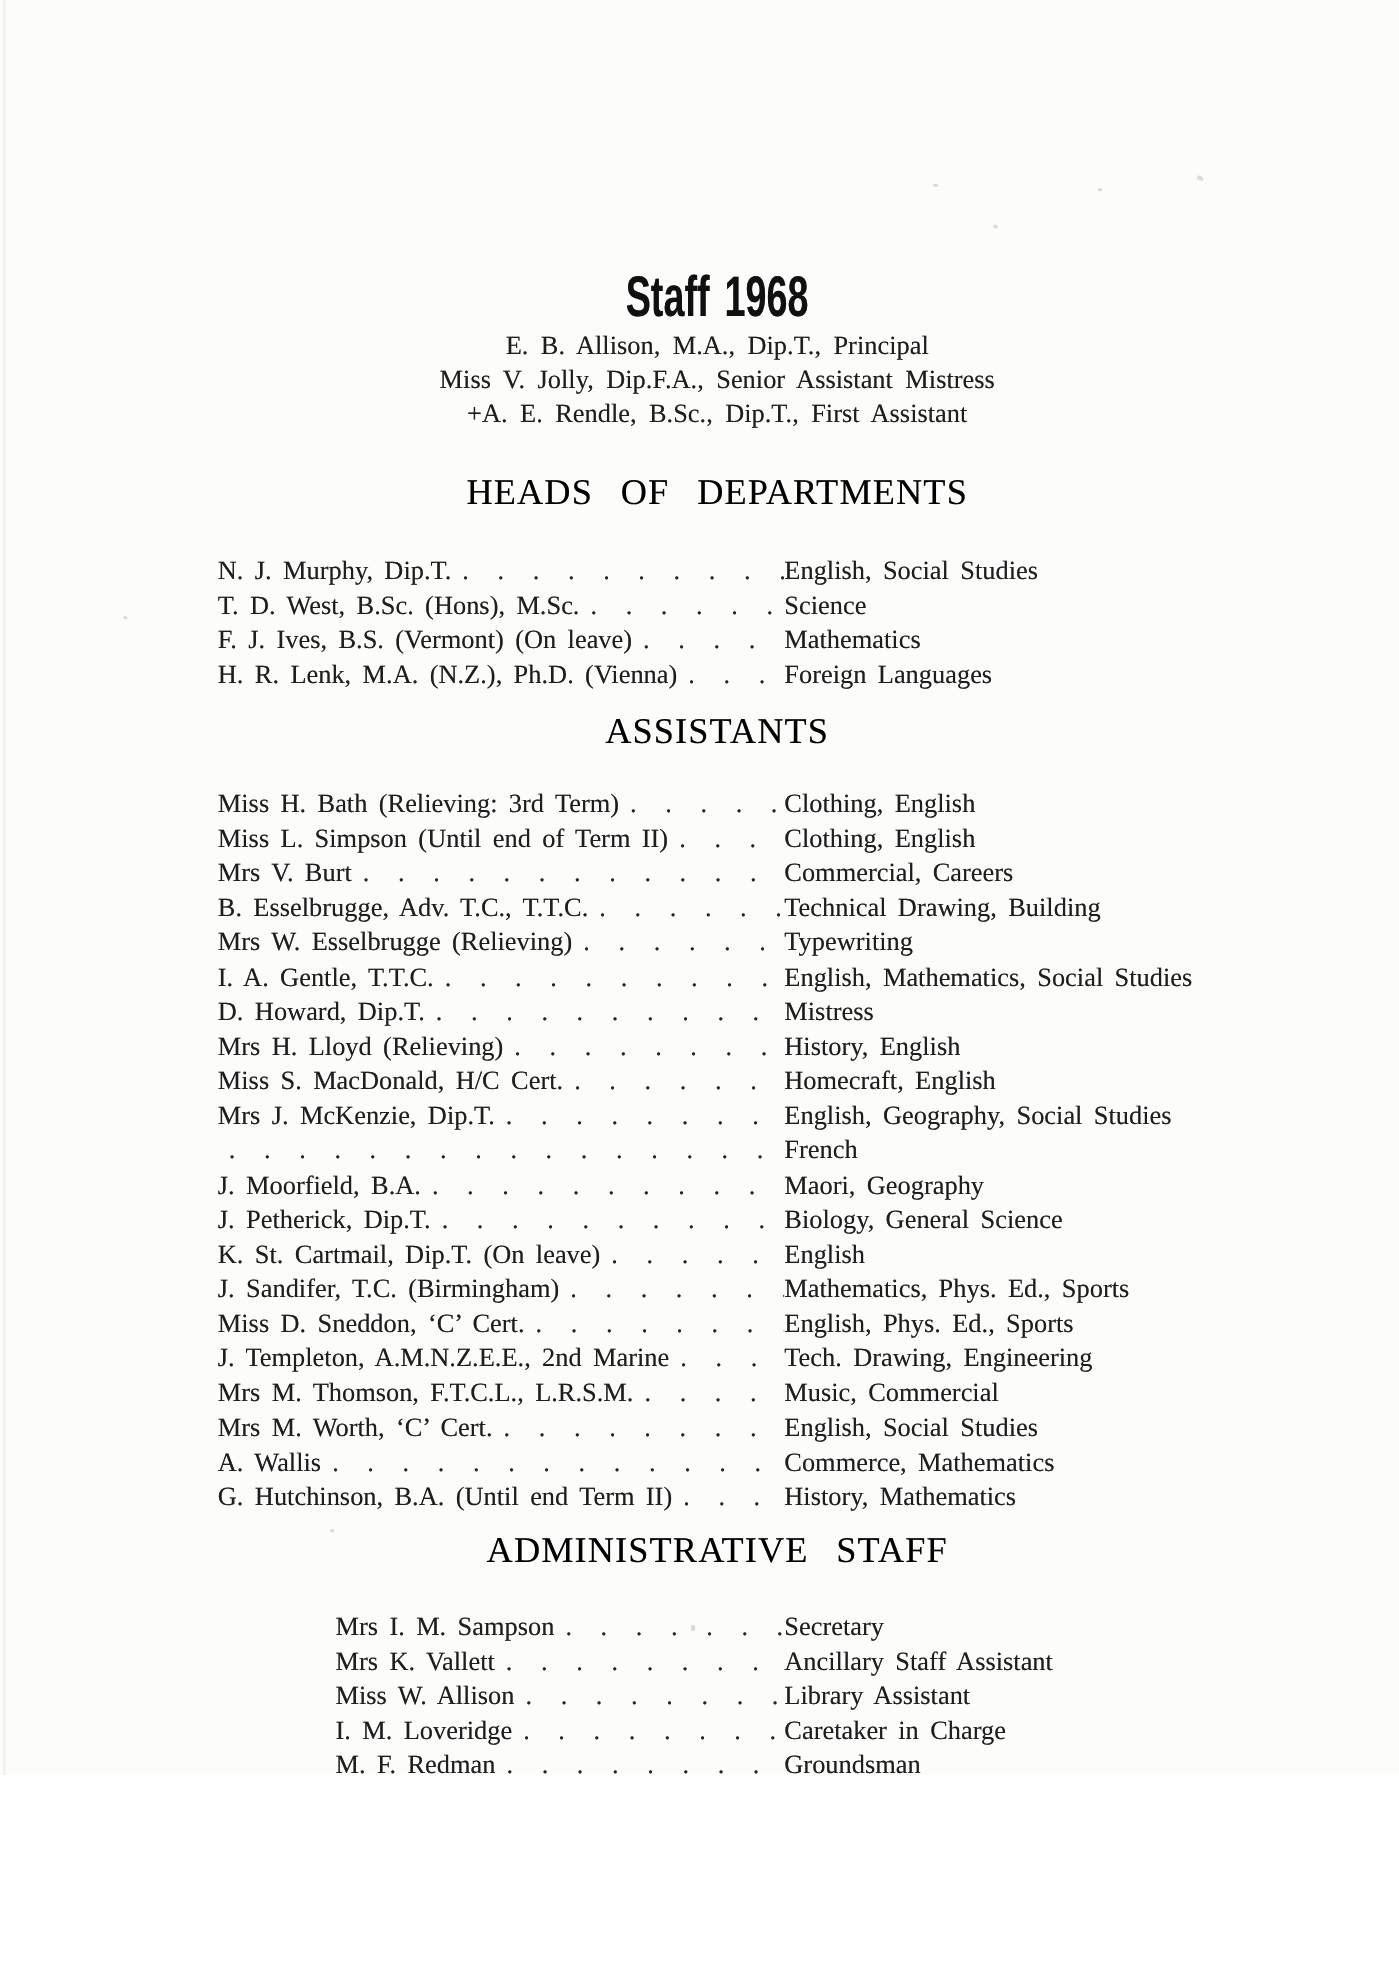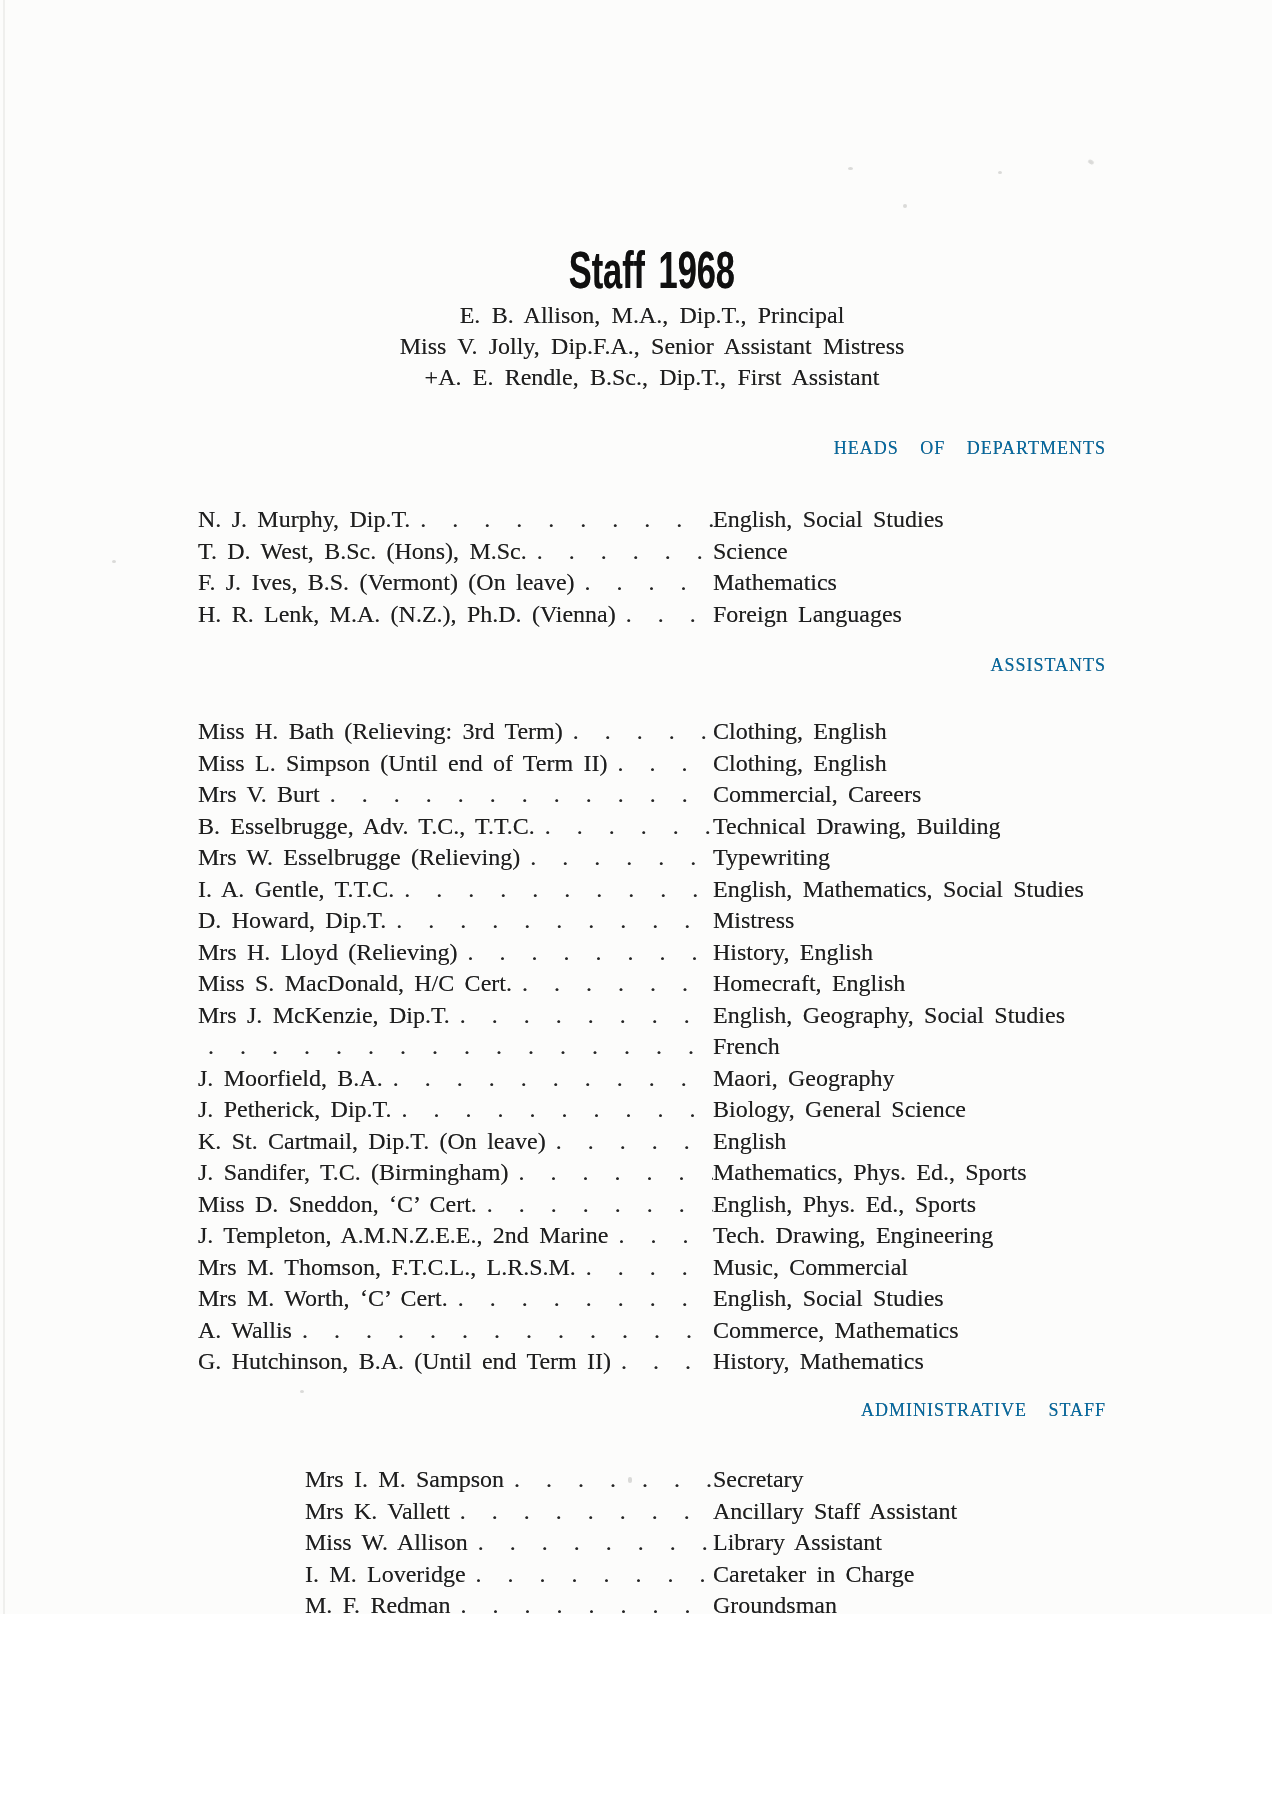--- a/index.html
+++ b/index.html
@@ -24,23 +24,23 @@
     text-shadow:0 0 .6px rgba(16,16,16,.6);
   }
 
   .leadership{
     position:absolute;top:300px;width:100%;
     text-align:center;font-size:24px;line-height:31px;
     word-spacing:.22em;
   }
 
   .heading{
-    position:absolute;width:100%;margin:0;text-align:right;
-    font-size:18px;line-height:28px;font-weight:normal;
-    letter-spacing:1px;word-spacing:16px;color:#0369a1;
+    position:absolute;width:100%;margin:0;text-align:center;
+    font-size:33px;line-height:28px;font-weight:normal;
+    letter-spacing:1px;word-spacing:16px;color:#000000;
   }
   .heading-heads{top:434px;}
   .heading-assistants{top:651px;}
   .heading-admin{top:1396px;}
 
   .list{position:absolute;left:0;right:0;font-size:24px;line-height:31.5px;word-spacing:.18em;margin-top:20px;}
   .list-heads{top:484px;}
   .list-assistants{top:696px;}
   .list-admin{top:1444px;}
 

